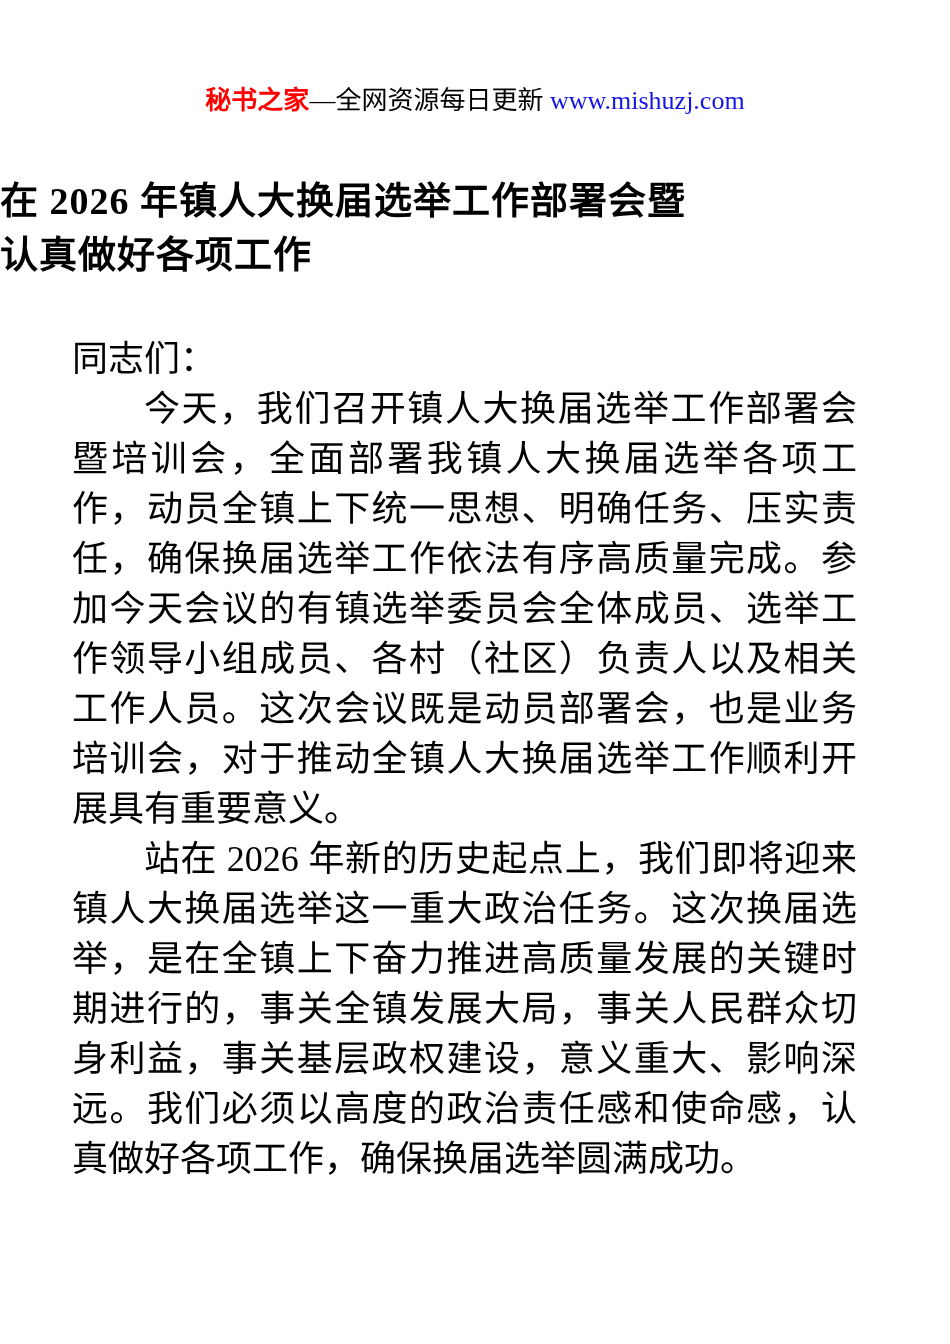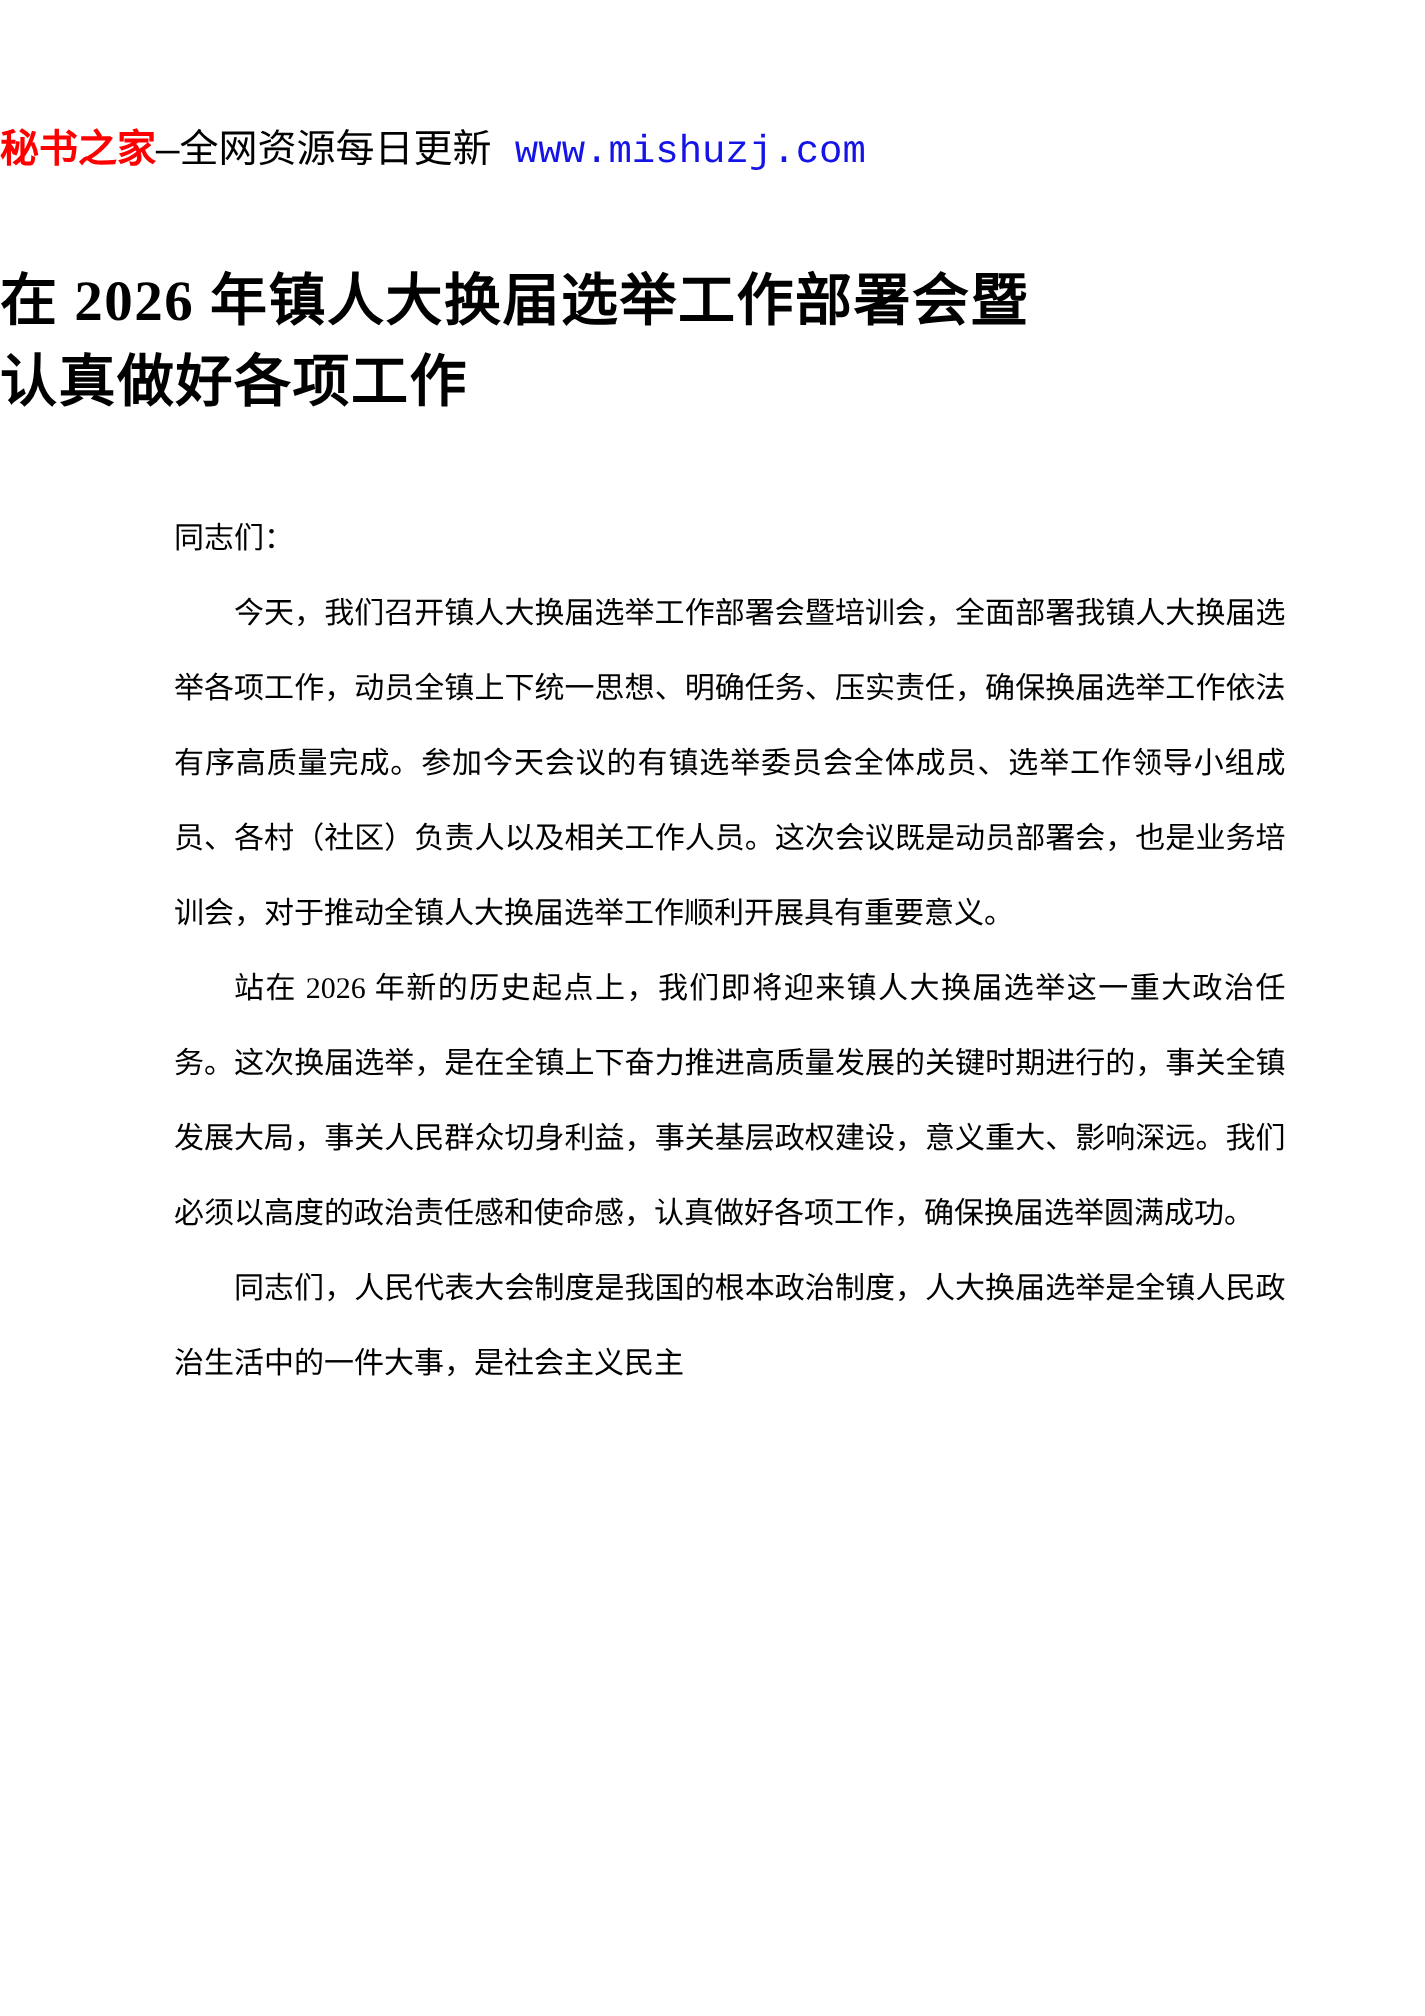--- a/index.html
+++ b/index.html
@@ -12,22 +12,22 @@
     width: 950px;
     height: 1344px;
     margin: 0 auto;
     background: #ffffff;
     overflow: hidden;
     color: #000000;
   }
   
   .site-header {
     padding-top: 84px;
-    text-align: left;
-    font-family: Liberation Mono, monospace;
+    text-align: center;
+    font-family: Liberation Serif, serif;
     font-size: 26px;
     line-height: 34px;
     white-space: pre;
   }
   .site-header .brand {
     color: #ff0000;
     font-weight: bold;
   }
   .site-header .tagline {
     color: #000000;
@@ -47,23 +47,23 @@
     font-size: 38px;
     line-height: 54px;
     letter-spacing: 1px;
     color: #000000;
   }
   .doc-title .title-line {
     display: block;
   }
   
   .doc-body {
-    margin: 52px 93px 0 116px;
+    margin: 52px 93px 0 72px;
     font-family: "Liberation Serif", "DejaVu Serif", serif;
-    font-size: 20px;
+    font-size: 36px;
     line-height: 50px;
     text-align: justify;
     color: #000000;
   }
   .doc-body p {
     margin: 0;
     padding: 0;
   }
   .para {
     text-indent: 2em;
@@ -85,16 +85,15 @@
 
   <h1 class="doc-title">
     <span class="title-line">在 2026 年镇人大换届选举工作部署会暨</span>
     <span class="title-line">认真做好各项工作</span>
   </h1>
 
   <div class="doc-body">
     <p class="salutation">同志们：</p>
     <p class="para">今天，我们召开镇人大换届选举工作部署会暨培训会，全面部署我镇人大换届选举各项工作，动员全镇上下统一思想、明确任务、压实责任，确保换届选举工作依法有序高质量完成。参加今天会议的有镇选举委员会全体成员、选举工作领导小组成员、各村（社区）负责人以及相关工作人员。这次会议既是动员部署会，也是业务培训会，对于推动全镇人大换届选举工作顺利开展具有重要意义。</p>
     <p class="para">站在 2026 年新的历史起点上，我们即将迎来镇人大换届选举这一重大政治任务。这次换届选举，是在全镇上下奋力推进高质量发展的关键时期进行的，事关全镇发展大局，事关人民群众切身利益，事关基层政权建设，意义重大、影响深远。我们必须以高度的政治责任感和使命感，认真做好各项工作，确保换届选举圆满成功。</p>
-    <p class="para">同志们，人民代表大会制度是我国的根本政治制度，人大换届选举是全镇人民政治生活中的一件大事，是社会主义民主</p>
   </div>
 
 </div>
 
 </body></html>

